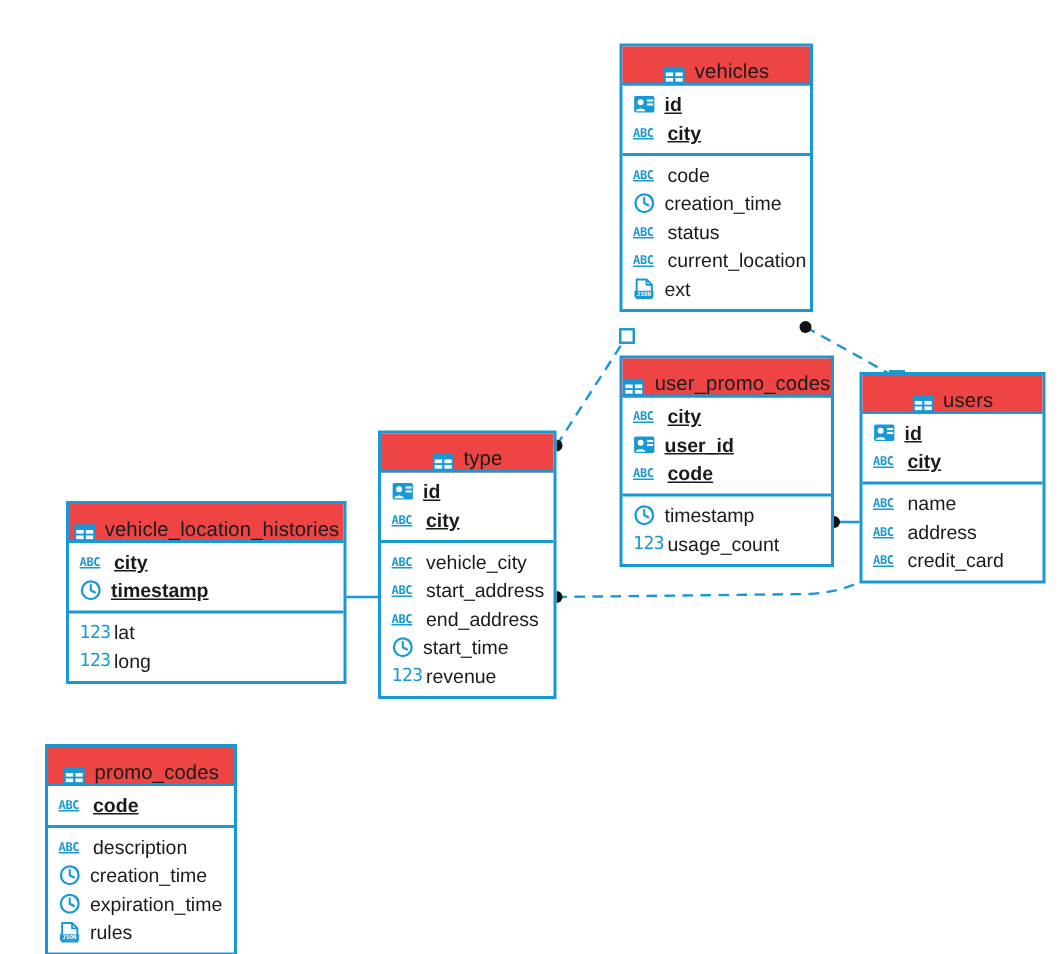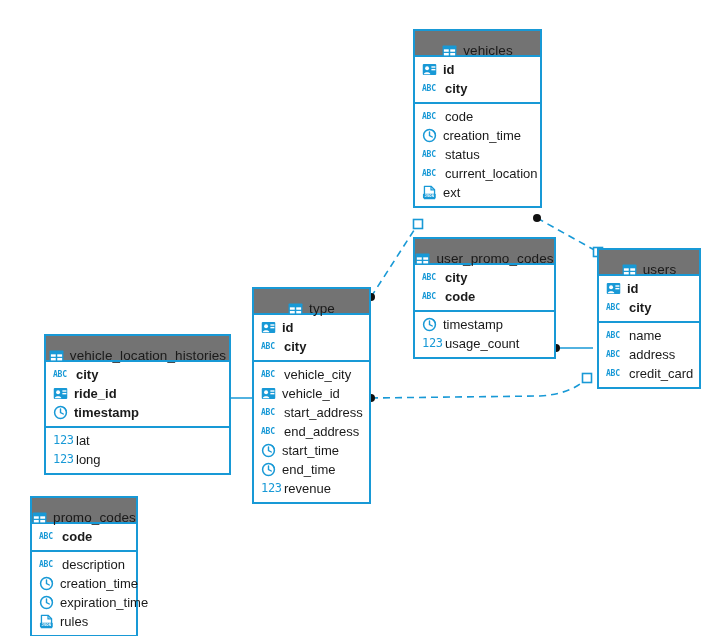--- a/index.html
+++ b/index.html
@@ -13,58 +13,59 @@
 
   .table-node{
     position:absolute;
     background:#ffffff;
     border:2px solid #1899D6;
     box-sizing:border-box;
     z-index:5;
   }
   .tbl-header{
     height:26px;
-    display:flex;align-items:flex-start;justify-content:center;
+    display:flex;align-items:flex-end;justify-content:center;
     gap:6px;
-    background:#737373;
+    background:#ef4444;
     border-bottom:2px solid #1899D6;
     box-sizing:border-box;
-    padding:12px 8px;
+    padding:0 8px;
   }
   .tbl-title{
     font-size:13.5px;color:#1a1a1a;white-space:nowrap;letter-spacing:0.1px;
   }
   .tbl-section{
     padding:3px 0 4px 0;
     box-sizing:border-box;
   }
   .tbl-section.pk{border-bottom:2px solid #1899D6;}
   .col-row{
     display:flex;align-items:center;gap:6px;
     height:19px;
     padding:0 7px;
     box-sizing:border-box;
     white-space:nowrap;
   }
   .col-name{font-size:13px;color:#1a1a1a;}
-  .col-row.key .col-name{font-weight:bold;}
+  .col-row.key .col-name{font-weight:bold;text-decoration:underline;}
 
   
   .ticon{
     width:15px;height:15px;flex:0 0 15px;
     display:inline-block;position:relative;
   }
   .ticon svg{display:block;width:15px;height:15px;}
 
   .abc-icon{
     font-family:"DejaVu Sans Mono","Liberation Mono",monospace;
     font-size:8px;font-weight:bold;color:#1899D6;
     line-height:15px;letter-spacing:-0.2px;
     width:17px;flex:0 0 17px;height:15px;
     display:block;
+    text-decoration:underline;
   }
   .num-icon{
     font-family:"DejaVu Sans Mono","Liberation Mono",monospace;
     font-size:12px;font-weight:normal;color:#1899D6;
     line-height:15px;letter-spacing:-0.3px;
     width:17px;flex:0 0 17px;height:15px;
     display:block;
   }
 
   
@@ -177,96 +178,64 @@
             <rect x="8.8" y="8.5" width="5.2" height="2.6" fill="#ffffff"></rect>
           </svg></span>
         <span class="tbl-title">user_promo_codes</span>
       </div>
       <div class="tbl-section pk">
         <div class="col-row key">
           <span class="abc-icon">ABC</span>
           <span class="col-name">city</span>
         </div>
         <div class="col-row key">
-          <span class="abc-icon">ABC</span>
-          <span class="col-name">code</span>
-        </div>
-      </div>
-      <div class="tbl-section">
-        <div class="col-row">
-          <span class="ticon">
-            <svg viewBox="0 0 16 16" xmlns="http://www.w3.org/2000/svg">
-              <circle cx="8" cy="8" r="6.3" fill="none" stroke="#1899D6" stroke-width="1.6"></circle>
-              <path d="M8 4.2 L8 8 L11 9.6" fill="none" stroke="#1899D6" stroke-width="1.5" stroke-linecap="round"></path>
-              <path d="M11.6 2.6 A6.4 6.4 0 0 1 14.0 6.0" fill="none" stroke="#1899D6" stroke-width="1.4" stroke-linecap="round"></path>
-            </svg>
-          </span>
-          <span class="col-name">timestamp</span>
-        </div>
-        <div class="col-row">
-          <span class="num-icon">123</span>
-          <span class="col-name">usage_count</span>
-        </div>
-      </div>
-    </div>
-    <div class="table-node" style="left: 597px; top: 248px; width: 104px;">
-      <div class="tbl-header">
-        <span class="hdr-icon"><svg viewBox="0 0 16 13" xmlns="http://www.w3.org/2000/svg">
-            <rect x="0.6" y="0.6" width="14.8" height="11.8" rx="0.8" fill="#1899D6"></rect>
-            <rect x="2.0" y="4.6" width="5.2" height="2.6" fill="#ffffff"></rect>
-            <rect x="8.8" y="4.6" width="5.2" height="2.6" fill="#ffffff"></rect>
-            <rect x="2.0" y="8.5" width="5.2" height="2.6" fill="#ffffff"></rect>
-            <rect x="8.8" y="8.5" width="5.2" height="2.6" fill="#ffffff"></rect>
-          </svg></span>
-        <span class="tbl-title">users</span>
-      </div>
-      <div class="tbl-section pk">
-        <div class="col-row key">
           <span class="ticon">
             <svg viewBox="0 0 16 16" xmlns="http://www.w3.org/2000/svg">
               <rect x="0.8" y="2.2" width="14.4" height="11.6" rx="1.1" fill="#1899D6"></rect>
               <circle cx="5.4" cy="6.6" r="2.1" fill="#ffffff"></circle>
               <path d="M1.9 13.0 C2.5 10.3 8.3 10.3 8.9 13.0 Z" fill="#ffffff"></path>
               <rect x="10.0" y="4.6" width="4.3" height="1.5" fill="#ffffff"></rect>
               <rect x="10.0" y="7.4" width="4.3" height="1.5" fill="#ffffff"></rect>
               <rect x="2.3" y="11.4" width="11.9" height="1.4" fill="#ffffff" opacity="0"></rect>
             </svg>
           </span>
-          <span class="col-name">id</span>
-        </div>
-        <div class="col-row key">
-          <span class="abc-icon">ABC</span>
-          <span class="col-name">city</span>
-        </div>
-      </div>
-      <div class="tbl-section">
-        <div class="col-row">
-          <span class="abc-icon">ABC</span>
-          <span class="col-name">name</span>
-        </div>
-        <div class="col-row">
-          <span class="abc-icon">ABC</span>
-          <span class="col-name">address</span>
-        </div>
-        <div class="col-row">
-          <span class="abc-icon">ABC</span>
-          <span class="col-name">credit_card</span>
-        </div>
-      </div>
-    </div>
-    <div class="table-node" style="left: 252px; top: 287px; width: 119px;">
-      <div class="tbl-header">
-        <span class="hdr-icon"><svg viewBox="0 0 16 13" xmlns="http://www.w3.org/2000/svg">
-            <rect x="0.6" y="0.6" width="14.8" height="11.8" rx="0.8" fill="#1899D6"></rect>
-            <rect x="2.0" y="4.6" width="5.2" height="2.6" fill="#ffffff"></rect>
-            <rect x="8.8" y="4.6" width="5.2" height="2.6" fill="#ffffff"></rect>
-            <rect x="2.0" y="8.5" width="5.2" height="2.6" fill="#ffffff"></rect>
-            <rect x="8.8" y="8.5" width="5.2" height="2.6" fill="#ffffff"></rect>
-          </svg></span>
-        <span class="tbl-title">type</span>
+          <span class="col-name">user_id</span>
+        </div>
+        <div class="col-row key">
+          <span class="abc-icon">ABC</span>
+          <span class="col-name">code</span>
+        </div>
+      </div>
+      <div class="tbl-section">
+        <div class="col-row">
+          <span class="ticon">
+            <svg viewBox="0 0 16 16" xmlns="http://www.w3.org/2000/svg">
+              <circle cx="8" cy="8" r="6.3" fill="none" stroke="#1899D6" stroke-width="1.6"></circle>
+              <path d="M8 4.2 L8 8 L11 9.6" fill="none" stroke="#1899D6" stroke-width="1.5" stroke-linecap="round"></path>
+              <path d="M11.6 2.6 A6.4 6.4 0 0 1 14.0 6.0" fill="none" stroke="#1899D6" stroke-width="1.4" stroke-linecap="round"></path>
+            </svg>
+          </span>
+          <span class="col-name">timestamp</span>
+        </div>
+        <div class="col-row">
+          <span class="num-icon">123</span>
+          <span class="col-name">usage_count</span>
+        </div>
+      </div>
+    </div>
+    <div class="table-node" style="left: 573px; top: 248px; width: 124px;">
+      <div class="tbl-header">
+        <span class="hdr-icon"><svg viewBox="0 0 16 13" xmlns="http://www.w3.org/2000/svg">
+            <rect x="0.6" y="0.6" width="14.8" height="11.8" rx="0.8" fill="#1899D6"></rect>
+            <rect x="2.0" y="4.6" width="5.2" height="2.6" fill="#ffffff"></rect>
+            <rect x="8.8" y="4.6" width="5.2" height="2.6" fill="#ffffff"></rect>
+            <rect x="2.0" y="8.5" width="5.2" height="2.6" fill="#ffffff"></rect>
+            <rect x="8.8" y="8.5" width="5.2" height="2.6" fill="#ffffff"></rect>
+          </svg></span>
+        <span class="tbl-title">users</span>
       </div>
       <div class="tbl-section pk">
         <div class="col-row key">
           <span class="ticon">
             <svg viewBox="0 0 16 16" xmlns="http://www.w3.org/2000/svg">
               <rect x="0.8" y="2.2" width="14.4" height="11.6" rx="1.1" fill="#1899D6"></rect>
               <circle cx="5.4" cy="6.6" r="2.1" fill="#ffffff"></circle>
               <path d="M1.9 13.0 C2.5 10.3 8.3 10.3 8.9 13.0 Z" fill="#ffffff"></path>
               <rect x="10.0" y="4.6" width="4.3" height="1.5" fill="#ffffff"></rect>
               <rect x="10.0" y="7.4" width="4.3" height="1.5" fill="#ffffff"></rect>
@@ -276,62 +245,84 @@
           <span class="col-name">id</span>
         </div>
         <div class="col-row key">
           <span class="abc-icon">ABC</span>
           <span class="col-name">city</span>
         </div>
       </div>
       <div class="tbl-section">
         <div class="col-row">
           <span class="abc-icon">ABC</span>
-          <span class="col-name">vehicle_city</span>
-        </div>
-        <div class="col-row">
+          <span class="col-name">name</span>
+        </div>
+        <div class="col-row">
+          <span class="abc-icon">ABC</span>
+          <span class="col-name">address</span>
+        </div>
+        <div class="col-row">
+          <span class="abc-icon">ABC</span>
+          <span class="col-name">credit_card</span>
+        </div>
+      </div>
+    </div>
+    <div class="table-node" style="left: 252px; top: 287px; width: 119px;">
+      <div class="tbl-header">
+        <span class="hdr-icon"><svg viewBox="0 0 16 13" xmlns="http://www.w3.org/2000/svg">
+            <rect x="0.6" y="0.6" width="14.8" height="11.8" rx="0.8" fill="#1899D6"></rect>
+            <rect x="2.0" y="4.6" width="5.2" height="2.6" fill="#ffffff"></rect>
+            <rect x="8.8" y="4.6" width="5.2" height="2.6" fill="#ffffff"></rect>
+            <rect x="2.0" y="8.5" width="5.2" height="2.6" fill="#ffffff"></rect>
+            <rect x="8.8" y="8.5" width="5.2" height="2.6" fill="#ffffff"></rect>
+          </svg></span>
+        <span class="tbl-title">type</span>
+      </div>
+      <div class="tbl-section pk">
+        <div class="col-row key">
           <span class="ticon">
             <svg viewBox="0 0 16 16" xmlns="http://www.w3.org/2000/svg">
               <rect x="0.8" y="2.2" width="14.4" height="11.6" rx="1.1" fill="#1899D6"></rect>
               <circle cx="5.4" cy="6.6" r="2.1" fill="#ffffff"></circle>
               <path d="M1.9 13.0 C2.5 10.3 8.3 10.3 8.9 13.0 Z" fill="#ffffff"></path>
               <rect x="10.0" y="4.6" width="4.3" height="1.5" fill="#ffffff"></rect>
               <rect x="10.0" y="7.4" width="4.3" height="1.5" fill="#ffffff"></rect>
               <rect x="2.3" y="11.4" width="11.9" height="1.4" fill="#ffffff" opacity="0"></rect>
             </svg>
           </span>
-          <span class="col-name">vehicle_id</span>
+          <span class="col-name">id</span>
+        </div>
+        <div class="col-row key">
+          <span class="abc-icon">ABC</span>
+          <span class="col-name">city</span>
+        </div>
+      </div>
+      <div class="tbl-section">
+        <div class="col-row">
+          <span class="abc-icon">ABC</span>
+          <span class="col-name">vehicle_city</span>
         </div>
         <div class="col-row">
           <span class="abc-icon">ABC</span>
           <span class="col-name">start_address</span>
         </div>
         <div class="col-row">
           <span class="abc-icon">ABC</span>
           <span class="col-name">end_address</span>
         </div>
         <div class="col-row">
           <span class="ticon">
             <svg viewBox="0 0 16 16" xmlns="http://www.w3.org/2000/svg">
               <circle cx="8" cy="8" r="6.3" fill="none" stroke="#1899D6" stroke-width="1.6"></circle>
               <path d="M8 4.2 L8 8 L11 9.6" fill="none" stroke="#1899D6" stroke-width="1.5" stroke-linecap="round"></path>
               <path d="M11.6 2.6 A6.4 6.4 0 0 1 14.0 6.0" fill="none" stroke="#1899D6" stroke-width="1.4" stroke-linecap="round"></path>
             </svg>
           </span>
           <span class="col-name">start_time</span>
-        </div>
-        <div class="col-row">
-          <span class="ticon">
-            <svg viewBox="0 0 16 16" xmlns="http://www.w3.org/2000/svg">
-              <circle cx="8" cy="8" r="6.3" fill="none" stroke="#1899D6" stroke-width="1.6"></circle>
-              <path d="M8 4.2 L8 8 L11 9.6" fill="none" stroke="#1899D6" stroke-width="1.5" stroke-linecap="round"></path>
-              <path d="M11.6 2.6 A6.4 6.4 0 0 1 14.0 6.0" fill="none" stroke="#1899D6" stroke-width="1.4" stroke-linecap="round"></path>
-            </svg>
-          </span>
-          <span class="col-name">end_time</span>
         </div>
         <div class="col-row">
           <span class="num-icon">123</span>
           <span class="col-name">revenue</span>
         </div>
       </div>
     </div>
     <div class="table-node" style="left: 44px; top: 334px; width: 187px;">
       <div class="tbl-header">
         <span class="hdr-icon"><svg viewBox="0 0 16 13" xmlns="http://www.w3.org/2000/svg">
@@ -344,53 +335,40 @@
         <span class="tbl-title">vehicle_location_histories</span>
       </div>
       <div class="tbl-section pk">
         <div class="col-row key">
           <span class="abc-icon">ABC</span>
           <span class="col-name">city</span>
         </div>
         <div class="col-row key">
           <span class="ticon">
             <svg viewBox="0 0 16 16" xmlns="http://www.w3.org/2000/svg">
-              <rect x="0.8" y="2.2" width="14.4" height="11.6" rx="1.1" fill="#1899D6"></rect>
-              <circle cx="5.4" cy="6.6" r="2.1" fill="#ffffff"></circle>
-              <path d="M1.9 13.0 C2.5 10.3 8.3 10.3 8.9 13.0 Z" fill="#ffffff"></path>
-              <rect x="10.0" y="4.6" width="4.3" height="1.5" fill="#ffffff"></rect>
-              <rect x="10.0" y="7.4" width="4.3" height="1.5" fill="#ffffff"></rect>
-              <rect x="2.3" y="11.4" width="11.9" height="1.4" fill="#ffffff" opacity="0"></rect>
-            </svg>
-          </span>
-          <span class="col-name">ride_id</span>
-        </div>
-        <div class="col-row key">
-          <span class="ticon">
-            <svg viewBox="0 0 16 16" xmlns="http://www.w3.org/2000/svg">
               <circle cx="8" cy="8" r="6.3" fill="none" stroke="#1899D6" stroke-width="1.6"></circle>
               <path d="M8 4.2 L8 8 L11 9.6" fill="none" stroke="#1899D6" stroke-width="1.5" stroke-linecap="round"></path>
               <path d="M11.6 2.6 A6.4 6.4 0 0 1 14.0 6.0" fill="none" stroke="#1899D6" stroke-width="1.4" stroke-linecap="round"></path>
             </svg>
           </span>
           <span class="col-name">timestamp</span>
         </div>
       </div>
       <div class="tbl-section">
         <div class="col-row">
           <span class="num-icon">123</span>
           <span class="col-name">lat</span>
         </div>
         <div class="col-row">
           <span class="num-icon">123</span>
           <span class="col-name">long</span>
         </div>
       </div>
     </div>
-    <div class="table-node" style="left: 30px; top: 496px; width: 108px;">
+    <div class="table-node" style="left: 30px; top: 496px; width: 128px;">
       <div class="tbl-header">
         <span class="hdr-icon"><svg viewBox="0 0 16 13" xmlns="http://www.w3.org/2000/svg">
             <rect x="0.6" y="0.6" width="14.8" height="11.8" rx="0.8" fill="#1899D6"></rect>
             <rect x="2.0" y="4.6" width="5.2" height="2.6" fill="#ffffff"></rect>
             <rect x="8.8" y="4.6" width="5.2" height="2.6" fill="#ffffff"></rect>
             <rect x="2.0" y="8.5" width="5.2" height="2.6" fill="#ffffff"></rect>
             <rect x="8.8" y="8.5" width="5.2" height="2.6" fill="#ffffff"></rect>
           </svg></span>
         <span class="tbl-title">promo_codes</span>
       </div>

